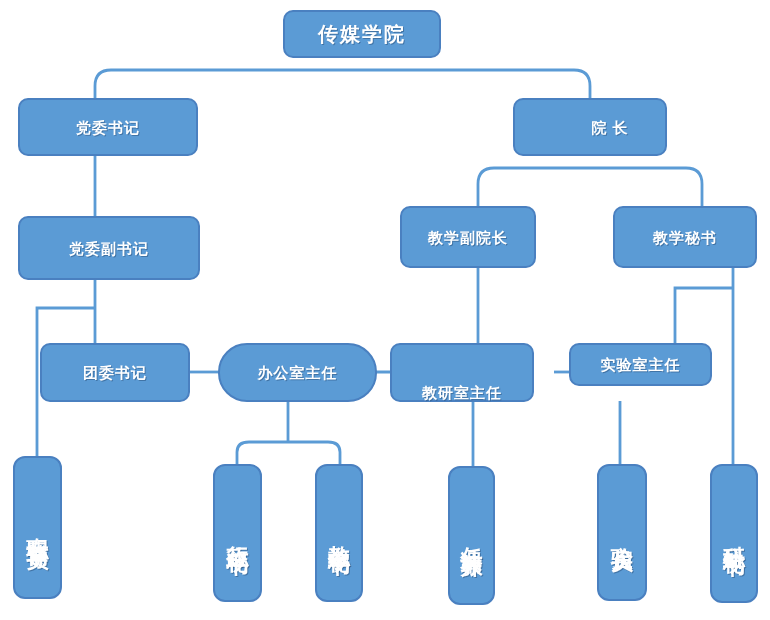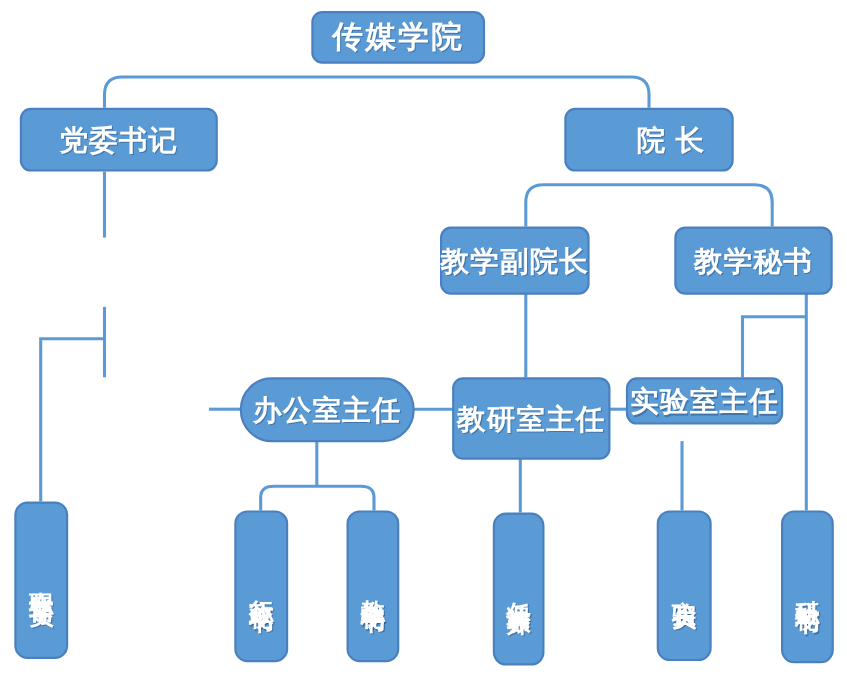--- a/index.html
+++ b/index.html
@@ -29,28 +29,28 @@
     position: absolute;
     box-sizing: border-box;
     background: var(--fill, #5b9bd5);
     border: 2px solid var(--edge, #4a80c0);
     border-radius: 10px;
     display: flex;
     align-items: center;
     justify-content: center;
     color: var(--txt, #ffffff);
     font-weight: bold;
-    font-size: 26px;
+    font-size: 15px;
     letter-spacing: 1px;
     line-height: 1;
     text-shadow: 1px 1px 0 rgba(44, 84, 128, 0.55);
     white-space: nowrap;
   }
   .node--root {
-    font-size: 28px;
+    font-size: 20px;
     letter-spacing: 2px;
   }
   .node--v {
     writing-mode: vertical-rl;
     text-orientation: upright;
     border-radius: 12px;
     font-size: 22px;
     letter-spacing: 3px;
   }
 </style>
@@ -82,35 +82,41 @@
   </div>
 
   <div class="node" style="left:18px; top:98px; width:180px; height:58px;">
     <span>党委书记</span>
   </div>
 
   <div class="node" style="left:513px; top:98px; width:154px; height:58px;padding-left:40px;">
     <span>院 长</span>
   </div>
 
+  <div class="node" style="left:18px; top:216px; width:182px; height:64px;">
+    <span>党委副书记</span>
+  </div>
 
   <div class="node" style="left:400px; top:206px; width:136px; height:62px;">
     <span>教学副院长</span>
   </div>
 
   <div class="node" style="left:613px; top:206px; width:144px; height:62px;">
     <span>教学秘书</span>
   </div>
 
+  <div class="node" style="left:40px; top:343px; width:150px; height:59px;">
+    <span>团委书记</span>
+  </div>
 
   <div class="node" style="left:218px; top:343px; width:159px; height:59px;border-radius:29px;">
     <span>办公室主任</span>
   </div>
 
-  <div class="node" style="left:411px; top:343px; width:144px; height:75px;">
+  <div class="node" style="left:390px; top:343px; width:144px; height:59px;align-items:flex-end;">
     <span>教研室主任</span>
   </div>
 
   <div class="node" style="left:569px; top:343px; width:143px; height:43px;">
     <span>实验室主任</span>
   </div>
 
   <div class="node node--v" style="left:13px; top:456px; width:49px; height:143px;">
     <span>专职辅导员</span>
   </div>

